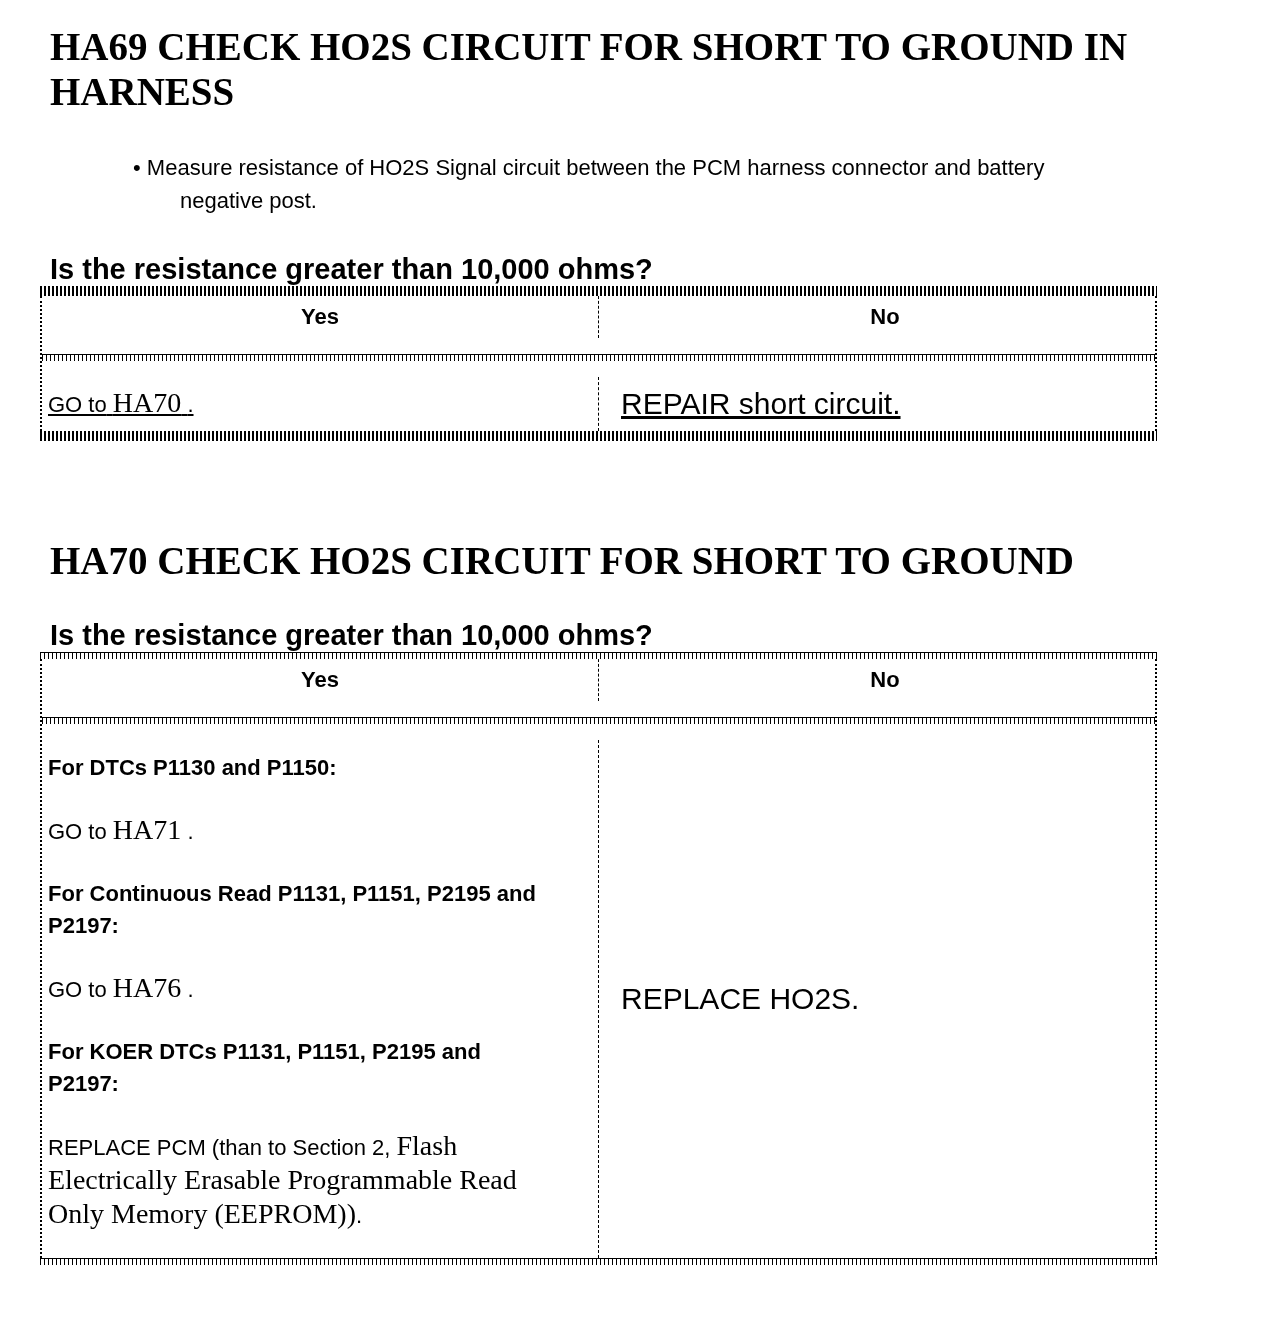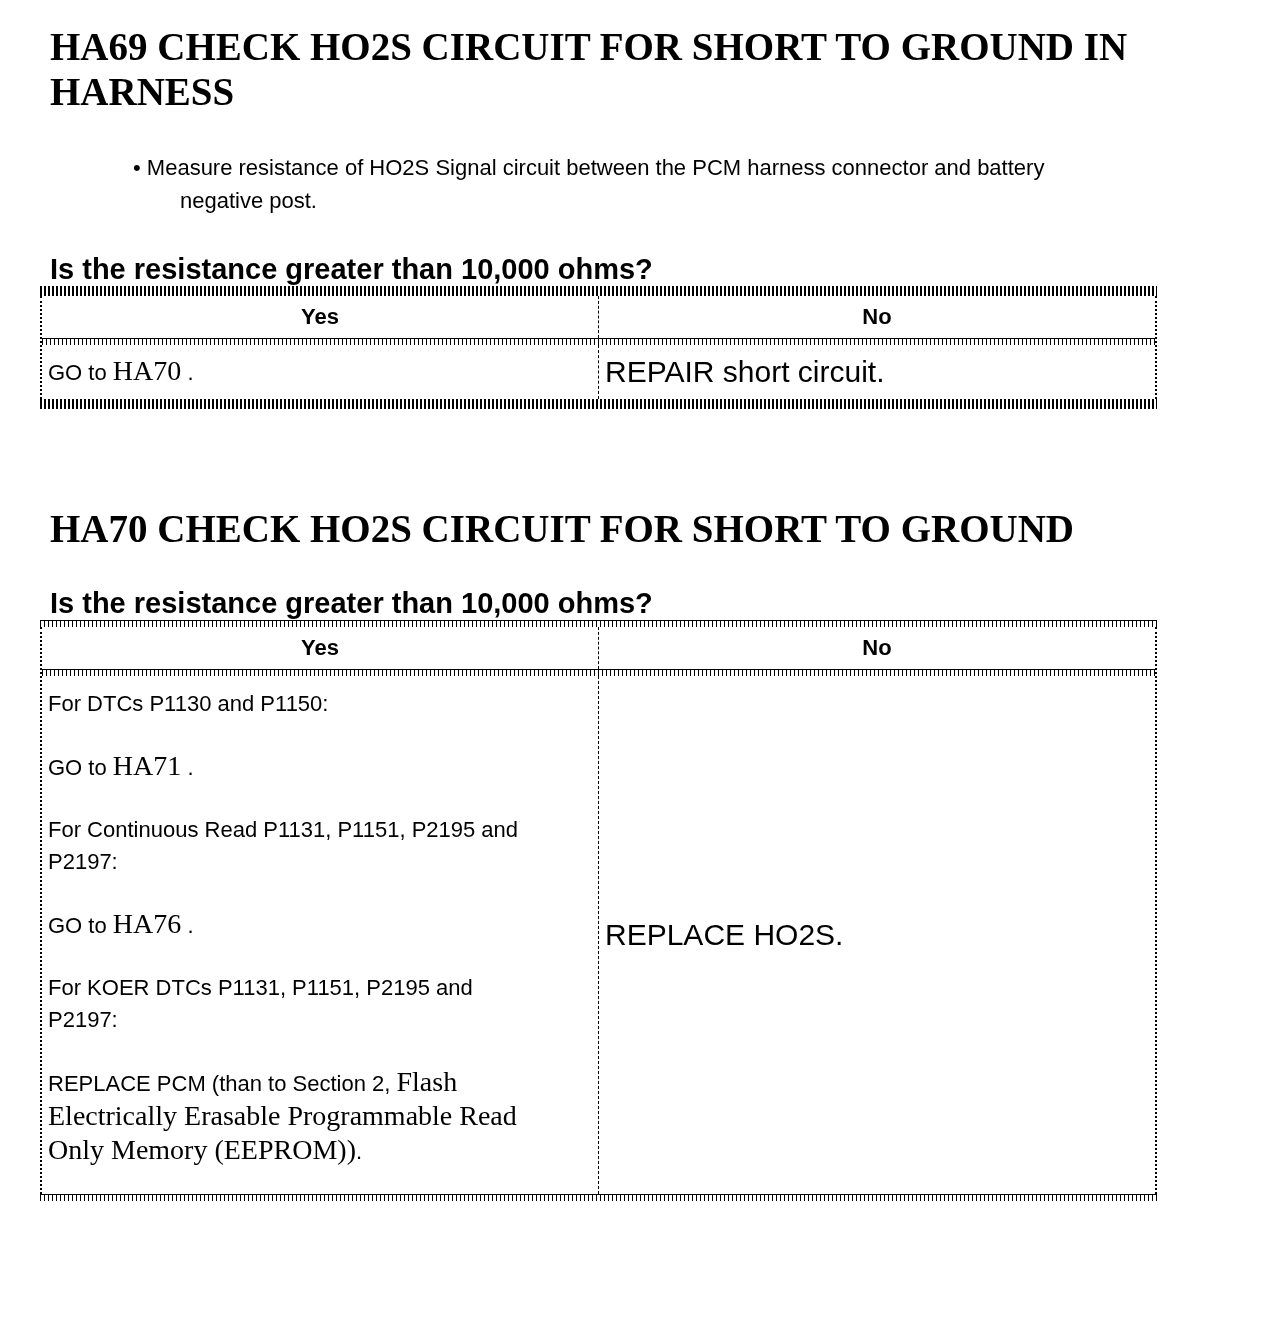--- a/index.html
+++ b/index.html
@@ -57,39 +57,40 @@
     background:
       linear-gradient(#000 0 1px, rgba(0,0,0,0) 1px),
       repeating-linear-gradient(90deg, #000 0 1px, rgba(0,0,0,0) 1px 4px);
     background-color: #fff;
   }
   .tgrid {
     display: grid;
     grid-template-columns: 557px 1fr;
     border-left: 2px dotted #000;
     border-right: 2px dotted #000;
+    gap: 16px;
   }
   .tgrid .sep { grid-column: 1 / -1; }
   .th {
     padding: 8px 4px;
     text-align: center;
     font-weight: bold;
     font-size: 22px;
     line-height: 26px;
   }
   .col-yes { border-right: 1px dashed #000; }
   .td { padding: 10px 8px 10px 6px; font-size: 22px; line-height: 32px; }
   .td-mid { display: flex; align-items: center; }
-  .t1 .td { min-height: 48px; }
+  .t1 .td { min-height: 48px; text-decoration: underline; }
   .t2 .td { min-height: 518px; }
   .t2 .td-yes { padding-top: 12px; }
 
   .cellp { margin: 0 0 30px 0; max-width: 500px; }
   .cellp:last-child { margin-bottom: 0; }
-  .bold { font-weight: normal; }
+  .bold { font-weight: bold; }
   .lnk {
     font-family: "Liberation Serif", serif;
     font-size: 28px;
     color: #000000;
     text-decoration: none;
   }
   .cell-text { font-size: 30px; }
 </style>
 </head>
 <body>

